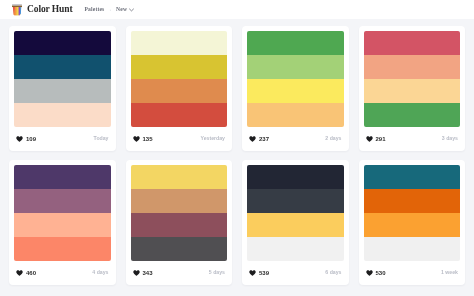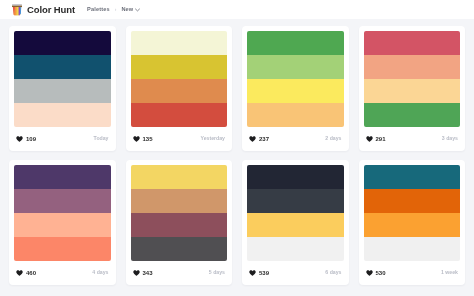--- a/index.html
+++ b/index.html
@@ -18,20 +18,21 @@
   }
 
   
   .navbar {
     height: 19px;
     background: #ffffff;
     display: flex;
     padding: 0 0 0 11px;
     position: relative;
     z-index: 5;
+    font-family: Liberation Serif, serif;
   }
 
   .brand {
     display: flex;
     align-items: center;
     gap: 4px;
     cursor: pointer;
   }
 
   .brand-icon {

